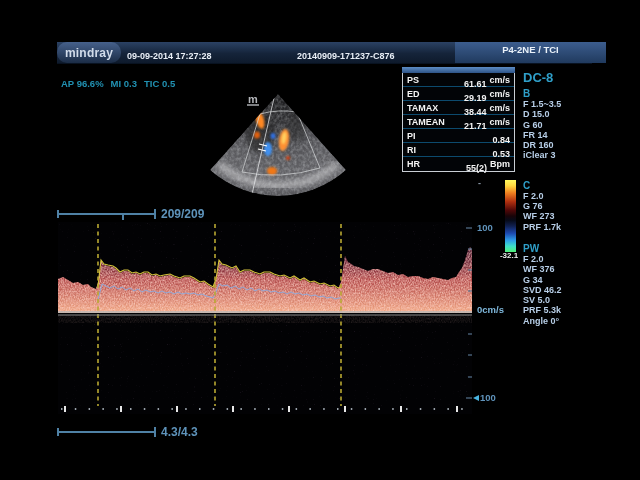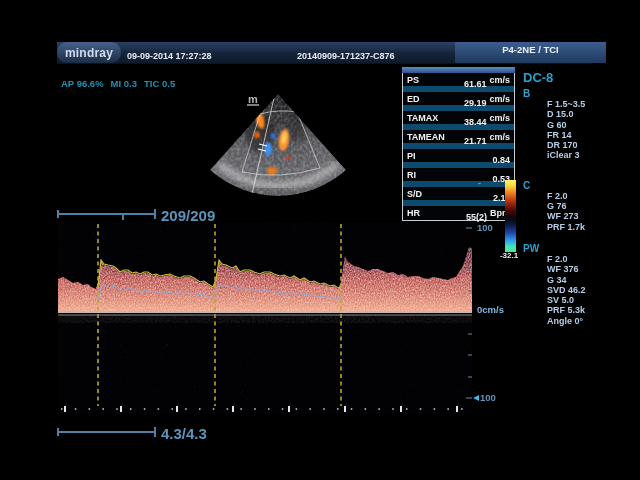--- a/index.html
+++ b/index.html
@@ -24,48 +24,48 @@
 
   
   #ap-line{left:61px;top:78px;color:#2191b2;font-weight:bold;font-size:9.5px;}
   #ap-line span{margin-right:7px;}
 
   
   #meas{left:402px;top:67px;width:113px;}
   #meas-header{height:6px;background:linear-gradient(#5c8cc4,#2e5488);}
   #meas-box{background:rgba(2,4,8,.92);border:1px solid #c9ced4;border-top:none;}
   .meas-row{display:flex;align-items:center;height:13px;padding:0 4px;
-            border-bottom:6px solid #0c4a6e;color:#f4f4f4;font-weight:bold;font-size:9px;}
+            border-bottom:1px solid #0c4a6e;color:#f4f4f4;font-weight:bold;font-size:9px;}
   .meas-row:last-child{border-bottom:none;height:14px;}
   .meas-label{white-space:nowrap;}
   .meas-value{margin-left:auto;margin-top:8px;}
   .meas-unit{margin-left:3px;}
   .meas-unit:empty{margin-left:0;}
 
   
   #sidebar{left:523px;top:70px;width:75px;color:#b7cee7;font-size:9px;font-weight:bold;}
   #sidebar .model{color:#2f9fc9;font-size:13px;font-weight:bold;height:15px;}
   .sec-title{color:#2f9fc9;font-size:10px;height:11px;}
-  .sec-item{height:10.3px;line-height:10.3px;white-space:nowrap;margin-left:24px;}
+  .sec-item{height:10.3px;line-height:10.3px;white-space:nowrap;}
   #sec-b{margin-top:3px;}
   #sec-c{margin-top:19px;}
   #sec-pw{margin-top:11px;}
 
   
   #colorbar{left:505px;top:180px;width:11px;height:72px;
     background:linear-gradient(#fff960 0%,#ffd840 8%,#f08020 18%,#b03010 30%,
       #500808 42%,#180408 50%,#060a18 56%,#102050 64%,#1d49b0 74%,
       #2e9fe8 84%,#3fe0c8 92%,#52f078 100%);}
   #colorbar-label{left:492px;top:251px;width:34px;text-align:center;
     color:#ececec;font-weight:bold;font-size:8px;}
   #colorbar-dash{left:478px;top:178px;color:#8a97a6;font-weight:bold;font-size:9px;}
 
   
   .cine{background:#4f81a5;}
-  .cine-label{color:#5e93ba;font-weight:bold;font-size:15px;}
+  .cine-label{color:#5e93ba;font-weight:bold;font-size:12px;}
 
   
   .vlabel{color:#5f93bb;font-weight:bold;font-size:9.5px;}
   #v-zero{color:#7fb8dc;}
   #v-bottom{display:flex;align-items:center;}
   #v-bottom .arrow{width:0;height:0;border-top:3px solid transparent;
     border-bottom:3px solid transparent;border-right:6px solid #49b4e0;margin-right:1px;}
 </style>
 </head>
 <body>
@@ -181,46 +181,41 @@
           <span class="meas-value">0.84</span>
           <span class="meas-unit"></span>
         </div>
 
         <div class="meas-row">
           <span class="meas-label">RI</span>
           <span class="meas-value">0.53</span>
           <span class="meas-unit"></span>
         </div>
 
-        <div class="meas-row">
-          <span class="meas-label">S/D</span>
-          <span class="meas-value">2.11</span>
-          <span class="meas-unit"></span>
-        </div>
 
         <div class="meas-row">
           <span class="meas-label">HR</span>
           <span class="meas-value">55(2)</span>
           <span class="meas-unit">Bpm</span>
         </div>
       </div>
   </div>
 
   <div id="sidebar" class="abs">
     <div class="model">DC-8</div>
 
     <div id="sec-b">
       <div class="sec-title">B</div>
       <div>
 
       <div class="sec-item">F 1.5~3.5</div>
           <div class="sec-item">D 15.0</div>
           <div class="sec-item">G 60</div>
           <div class="sec-item">FR 14</div>
-          <div class="sec-item">DR 170</div>
+          <div class="sec-item">DR 160</div>
           <div class="sec-item">iClear 3</div>
         </div>
     </div>
 
     <div id="sec-c">
       <div class="sec-title">C</div>
       <div>
 
       <div class="sec-item">F 2.0</div>
           <div class="sec-item">G 76</div>

